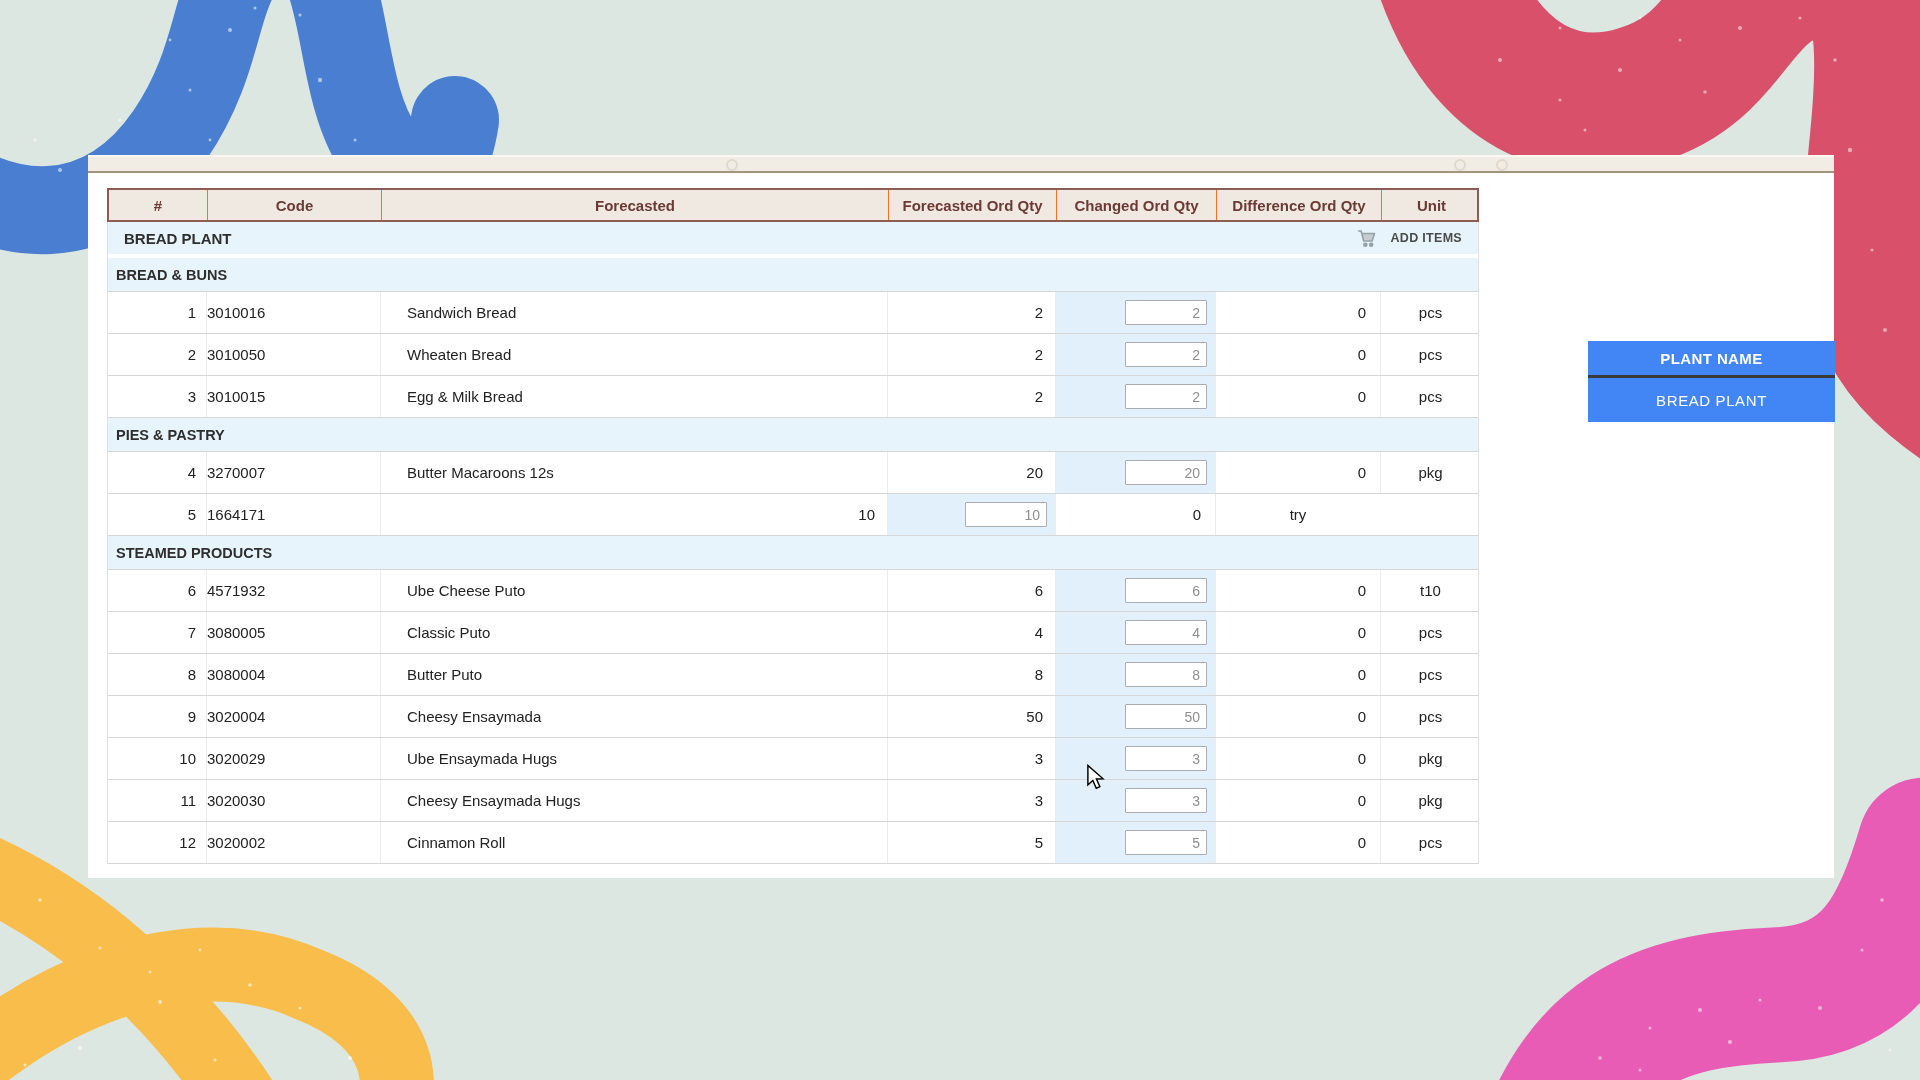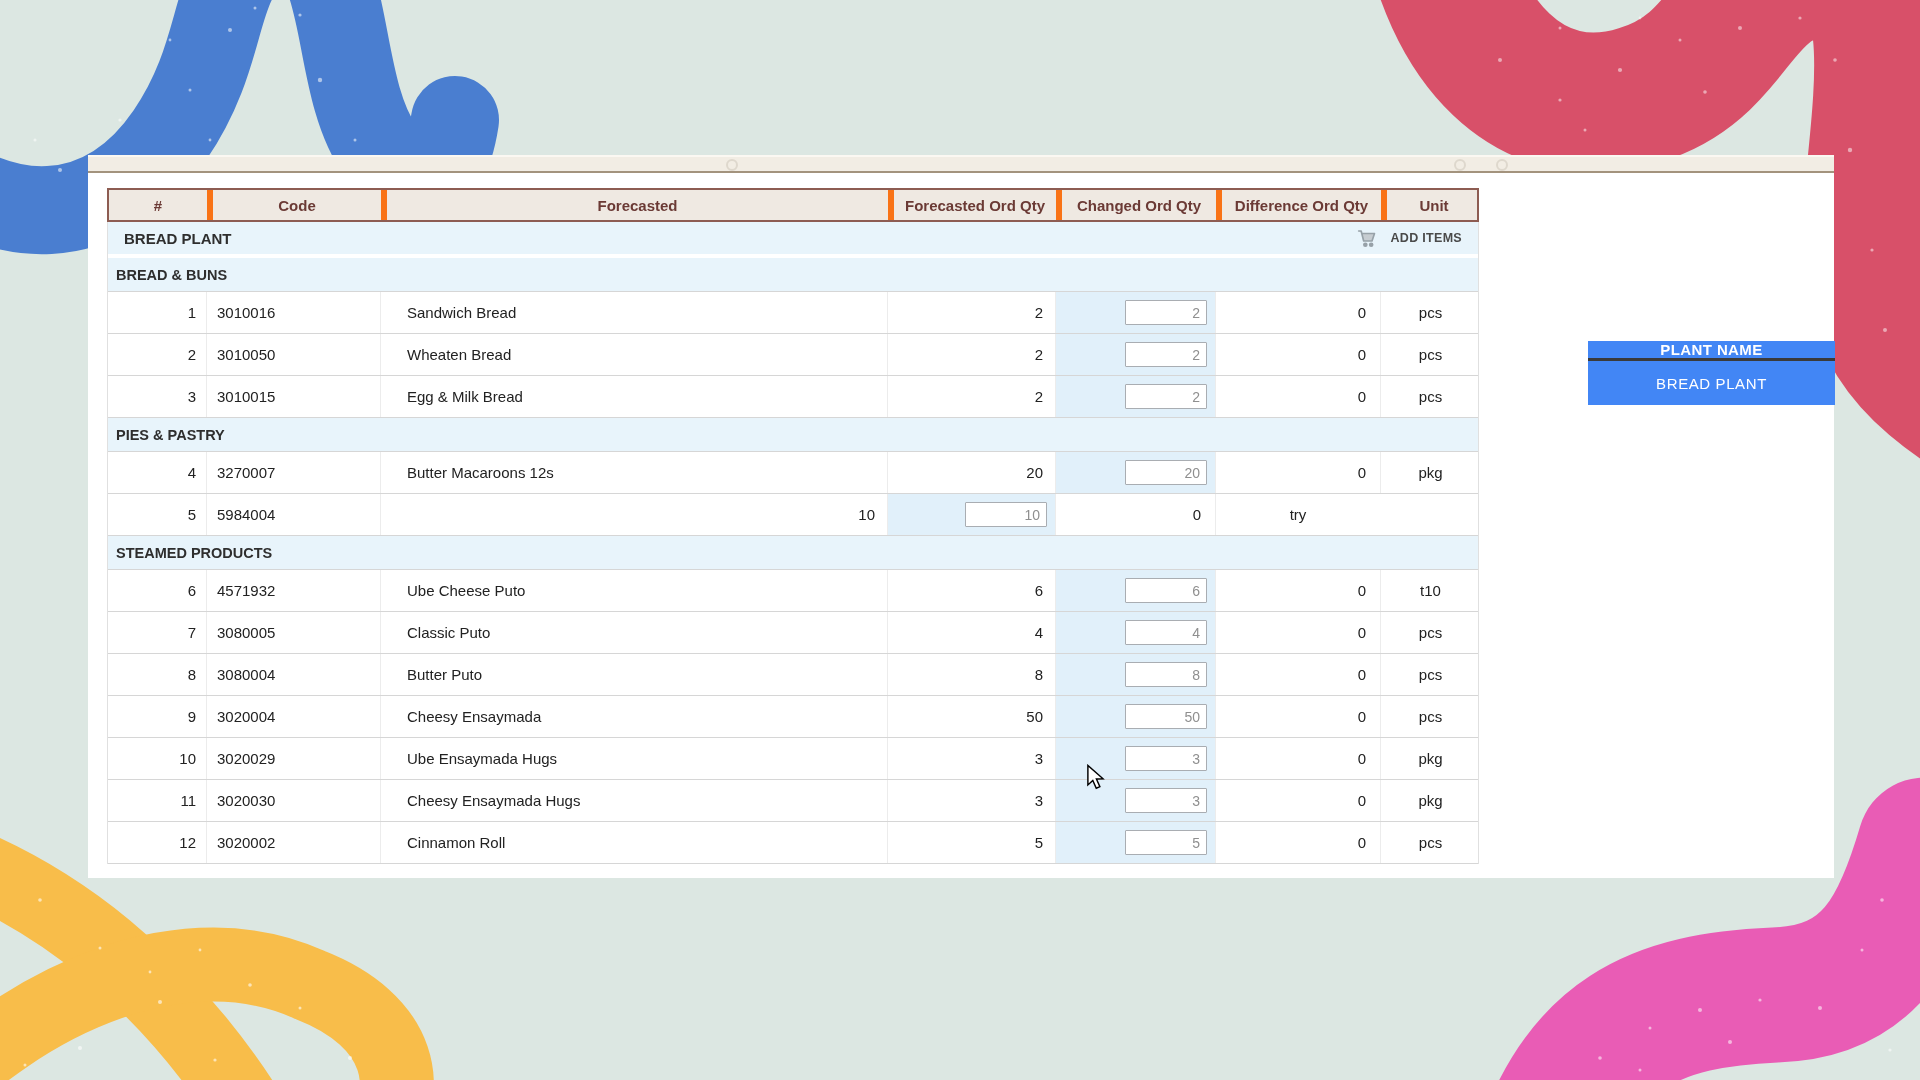--- a/index.html
+++ b/index.html
@@ -13,47 +13,47 @@
   .page { position:absolute; left:88px; top:155px; width:1746px; height:723px; z-index:2; background:#ffffff; }
   .topbar { position:relative; height:18px; background:#f2ede4; border-top:2px solid #fbf8f2; border-bottom:2px solid #a3937d; }
   .faint-glyph { position:absolute; top:2px; width:12px; height:12px; border:2px solid #b9b2a4; border-radius:50%; opacity:.35; }
   .content { position:relative; width:100%; height:703px; background:#fff; overflow:hidden; }
 
   
   .ordertable { position:absolute; left:19px; top:15px; width:1372px; font-size:15px; color:#222; }
   .grid-row { display:grid; grid-template-columns:98px 174px 507px 168px 160px 165px 100px; align-items:center; }
 
   .thead { background:#efe9e2; border:2px solid #8d5c52; color:#6b3a35; font-weight:bold; height:34px; }
-  .thead .hcell { display:flex; align-items:center; justify-content:center; height:100%; border-left:6px solid #f97316; }
+  .thead .hcell { display:flex; align-items:center; justify-content:center; height:100%; border-left:1px solid #f97316; }
   .thead .hcell:first-child { border-left:none; }
 
   .tbody { border-left:1px solid #e0e0e0; border-right:1px solid #e0e0e0; }
 
   .plant-row { height:36px; background:#e8f4fb; display:flex; align-items:center; justify-content:space-between; border-bottom:4px solid #ffffff; }
   .plant-row .plant-label { font-weight:bold; color:#2e2e2e; padding-left:16px; }
   .add-items { display:flex; align-items:center; gap:14px; padding-right:16px; cursor:pointer; }
   .add-items .ai-label { font-weight:bold; font-size:12.5px; color:#4a4a4a; letter-spacing:.3px; }
 
   .section-row { height:34px; background:#e8f4fb; display:flex; align-items:center; font-weight:bold; color:#2e2e2e; font-size:14.5px; padding-left:8px; border-bottom:1px solid #d6d6d6; }
 
   .data-row { height:42px; background:#fff; border-bottom:1px solid #d6d6d6; }
   .data-row > div { height:100%; display:flex; align-items:center; border-left:1px solid #ececec; }
   .data-row > div:first-child { border-left:none; }
   .cell-num { justify-content:flex-end; padding-right:10px; }
-  .cell-code { padding-left:10px; }
+  .cell-code { }
   .cell-desc { padding-left:26px; }
   .cell-forecast { justify-content:flex-end; padding-right:12px; }
   .cell-changed { background:#e1f0fa; justify-content:flex-end; padding-right:8px; }
   .cell-changed input { width:82px; height:25px; border:1px solid #a9adb2; border-radius:1px; background:#fff; text-align:right; padding-right:6px; font-size:14px; color:#8f8f8f; font-family:"Liberation Sans",sans-serif; }
   .cell-diff { justify-content:flex-end; padding-right:14px; }
   .cell-unit { justify-content:center; }
 
   
   .side-panel { position:absolute; left:1588px; top:341px; width:247px; z-index:3; }
-  .side-header { height:17px; background:#4286f5; color:#fff; font-weight:bold; font-size:15px; display:flex; align-items:center; justify-content:center; letter-spacing:.4px; }
+  .side-header { height:34px; background:#4286f5; color:#fff; font-weight:bold; font-size:15px; display:flex; align-items:center; justify-content:center; letter-spacing:.4px; }
   .side-divider { height:3px; background:#3a3a3a; }
   .side-value { height:44px; background:#4286f5; color:#fff; font-size:15px; display:flex; align-items:center; justify-content:center; letter-spacing:.6px; }
 
   .cursor { position:absolute; left:1086px; top:764px; z-index:9; }
 </style>
 </head>
 <body>
 
 <div class="stage">
 
@@ -213,21 +213,21 @@
               <div class="cell-desc">Butter Macaroons 12s</div>
               <div class="cell-forecast">20</div>
               <div class="cell-changed">
                 <input type="text" value="20" style="">
               </div>
               <div class="cell-diff">0</div>
               <div class="cell-unit">pkg</div>
             </div>
             <div class="grid-row data-row">
               <div class="cell-num">5</div>
-              <div class="cell-code">5984004</div>
+              <div class="cell-code">1664171</div>
               <div class="cell-forecast">10</div>
               <div class="cell-changed">
                 <input type="text" value="10" style="">
               </div>
               <div class="cell-diff">0</div>
               <div class="cell-unit">try</div>
             </div>
             <div class="section-row">STEAMED PRODUCTS</div>
             <div class="grid-row data-row">
               <div class="cell-num">6</div>

